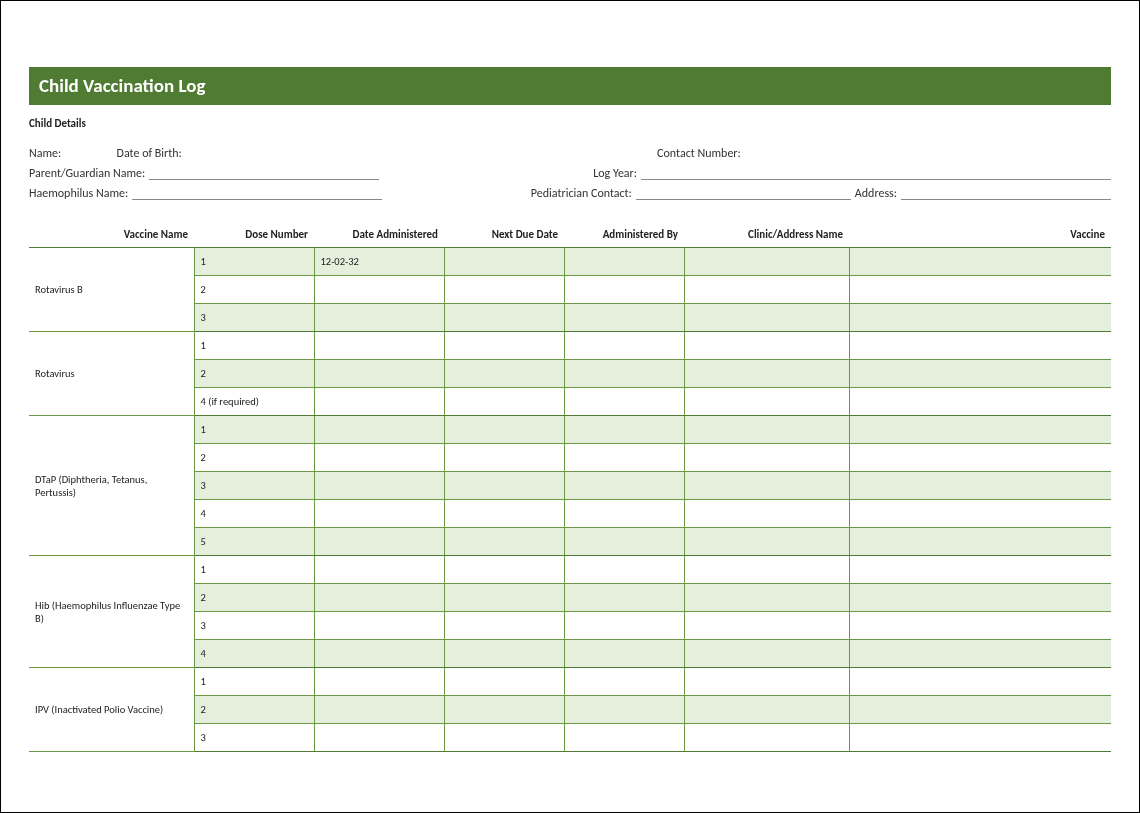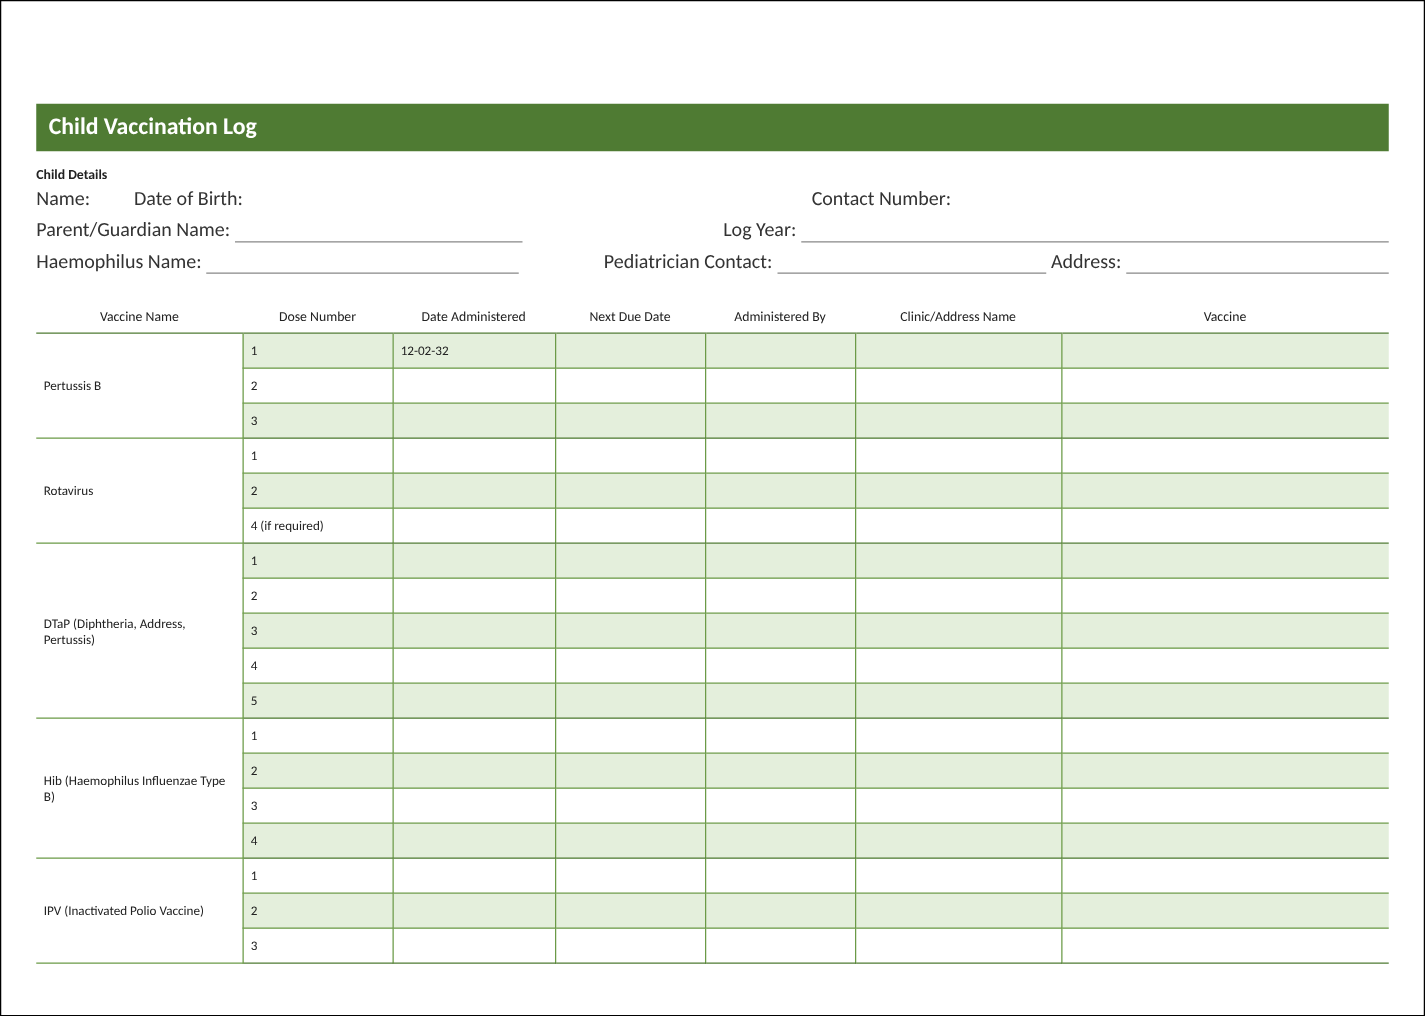--- a/index.html
+++ b/index.html
@@ -24,55 +24,55 @@
   .inner-area {
     width: 100%;
     height: 100%;
   }
   .title-bar {
     background: #4f7b33;
     color: #fff;
     font-size: 19px;
     font-weight: bold;
     padding: 7px 18px 8px 10px;
-    margin-top: 54px;
+    margin-top: 38px;
   }
   .section-heading {
     font-weight: bold;
     font-size: 11px;
-    margin: 12px 0 4px 0;
+    margin: 12px 0 16px 0;
   }
   .details-row {
     display: flex;
     align-items: flex-end;
     margin: 2px 0 6px 0;
   }
   .details-row .label {
-    font-size: 16px;
+    font-size: 12px;
     color: #333;
     white-space: nowrap;
   }
   .details-row .field {
     flex: 0 0 auto;
     border-bottom: 1px solid #888;
     height: 14px;
     margin-left: 4px;
   }
   .details-row .spacer { flex: 1 1 auto; }
   .w-long { width: 230px; }
 
   .log-table {
     width: 100%;
     border-collapse: collapse;
     table-layout: fixed;
     margin-top: 22px;
   }
   .log-table th {
-    text-align: center;
-    font-weight: normal;
+    text-align: right;
+    font-weight: bold;
     font-size: 11px;
     padding: 6px 6px;
     border-bottom: 1.5px solid #4f7b33;
     vertical-align: bottom;
     margin-top: 18px;
   }
   .log-table td {
     font-size: 10.5px;
     padding: 6px 6px;
     border-bottom: 1px solid #6b9a47;
@@ -142,21 +142,21 @@
           <th class="col-dose">Dose Number</th>
           <th class="col-date">Date Administered</th>
           <th class="col-next">Next Due Date</th>
           <th class="col-admin">Administered By</th>
           <th class="col-clinic">Clinic/Address Name</th>
           <th class="col-remarks">Vaccine</th>
         </tr>
       </thead>
       <tbody id="table-body">
           <tr class="shaded">
-            <td class="vaccine-name" rowspan="3">Pertussis B</td>
+            <td class="vaccine-name" rowspan="3">Rotavirus B</td>
             <td class="data-cell">1</td>
             <td class="data-cell">12-02-32</td>
             <td class="data-cell"></td>
             <td class="data-cell"></td>
             <td class="data-cell"></td>
             <td class="data-cell"></td>
           </tr>
           <tr>
             <td class="data-cell">2</td>
             <td class="data-cell"></td>
@@ -192,21 +192,21 @@
           </tr>
           <tr class="group-last">
             <td class="data-cell">4 (if required)</td>
             <td class="data-cell"></td>
             <td class="data-cell"></td>
             <td class="data-cell"></td>
             <td class="data-cell"></td>
             <td class="data-cell"></td>
           </tr>
           <tr class="shaded">
-            <td class="vaccine-name" rowspan="5">DTaP (Diphtheria, Address, Pertussis)</td>
+            <td class="vaccine-name" rowspan="5">DTaP (Diphtheria, Tetanus, Pertussis)</td>
             <td class="data-cell">1</td>
             <td class="data-cell"></td>
             <td class="data-cell"></td>
             <td class="data-cell"></td>
             <td class="data-cell"></td>
             <td class="data-cell"></td>
           </tr>
           <tr>
             <td class="data-cell">2</td>
             <td class="data-cell"></td>

